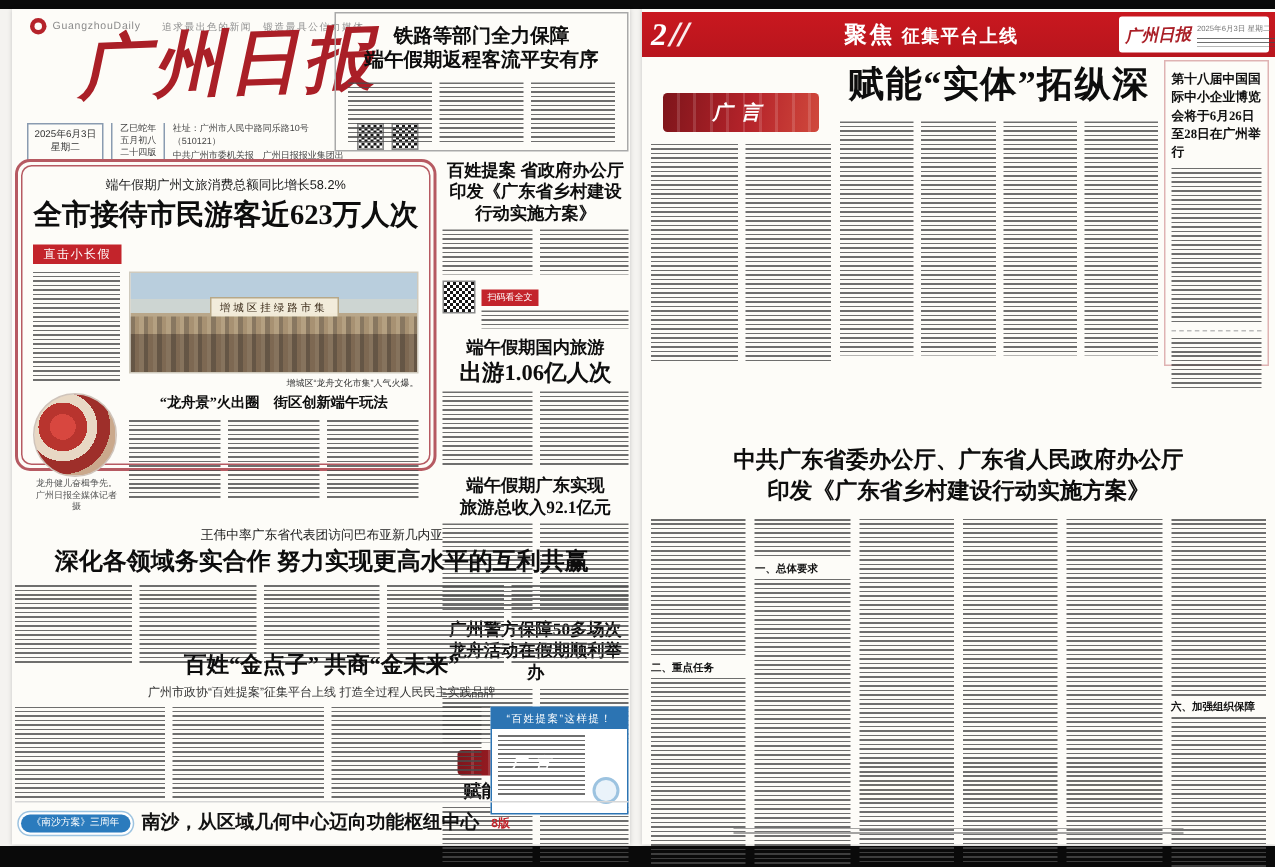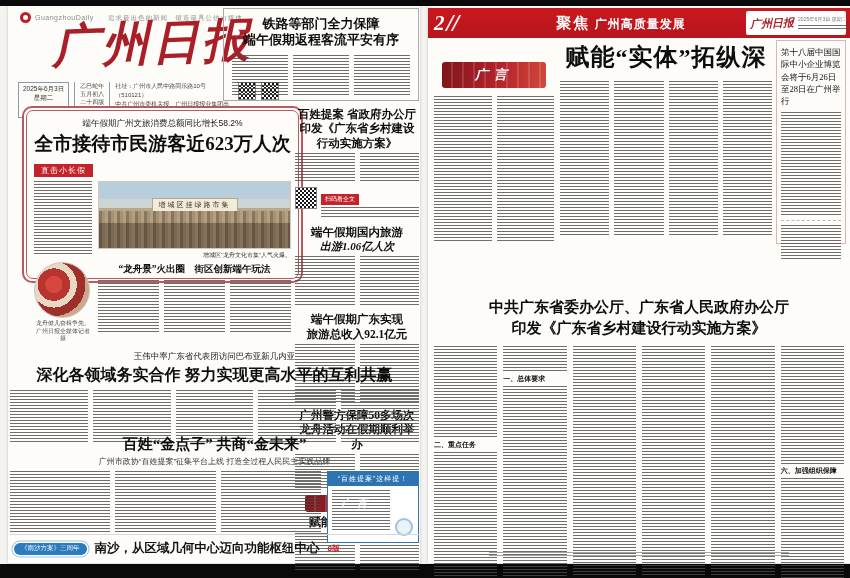--- a/index.html
+++ b/index.html
@@ -94,21 +94,21 @@
           </div>
           <div class="col">
             <div class="ft" style="height: 40px;"></div>
           </div>
           <div class="col">
             <div class="ft" style="height: 40px;"></div>
           </div>
         </div>
     </div>
 
-    <div class="redbox-outer" style="position:absolute;left:14px;top:100px;width:281px;height:177px;">
+    <div class="redbox-outer" style="position:absolute;left:2px;top:100px;width:281px;height:208px;">
       <div class="redbox-inner">
         <div style="text-align:center;font-size:8.5px;color:#1a1a1a;">端午假期广州文旅消费总额同比增长58.2%</div>
         <div class="hl" style="font-size:19px;margin:2px 0 3px;">全市接待市民游客近623万人次</div>
         <div><span class="tag">直击小长假</span></div>
         <div style="display:flex;gap:6px;margin-top:4px;">
           <div style="width:58px;">
               <div class="ft" style="height:74px;"></div>
             </div>
           <div style="flex:1;">
             <div class="photo" style="height:68px;">
@@ -154,21 +154,21 @@
         </div>
       <div style="display:flex;gap:4px;margin:4px 0 2px;align-items:flex-start;">
         <div class="qr" style="width:22px;height:22px;"></div>
         <div style="flex:1;">
           <span style="background:var(--tagred);color:#fff;font-size:6px;padding:1px 4px;display:inline-block;">扫码看全文</span>
           <div class="ft" style="height:12px;margin-top:2px;"></div>
         </div>
       </div>
 
       <div class="hl" style="font-size:11.5px;margin-top:6px;">端午假期国内旅游</div>
-      <div class="hl" style="font-size:11px;font-style:italic;">出游1.06亿人次</div>
+      <div class="hl" style="font-size:15px;">出游1.06亿人次</div>
       <div class="cols" style="margin-top:3px;">
           <div class="col">
             <div class="ft" style="height: 50px;"></div>
           </div>
           <div class="col">
             <div class="ft" style="height: 50px;"></div>
           </div>
         </div>
 
       <div class="hl" style="font-size:11.5px;margin-top:6px;">端午假期广东实现</div>
@@ -267,21 +267,21 @@
   <div class="page" style="left:428px;width:422px;">
 
     <div style="position:absolute;left:0;top:2px;width:422px;height:30px;background:linear-gradient(to bottom,#c9181f,#b8151d);display:flex;align-items:center;">
       <div style="width:52px;display:flex;align-items:center;">
         <span style="color:#fff;font-family:var(--serif);font-style:italic;font-weight:bold;font-size:21px;margin-left:6px;">2</span>
         <span class="slash"></span>
         <span class="slash"></span>
       </div>
       <div style="flex:1;text-align:center;color:#fff;">
         <span class="serif" style="font-weight:bold;font-size:15px;letter-spacing:2px;margin-left:16px;">聚焦</span>
-        <span class="serif" style="font-weight:bold;font-size:12px;letter-spacing:1px;">广州高质量发展</span>
+        <span class="serif" style="font-weight:bold;font-size:12px;letter-spacing:1px;">征集平台上线</span>
       </div>
       <div style="width:100px;height:24px;background:#fff;border-radius:2px;margin-right:4px;display:flex;align-items:center;padding:0 4px;gap:4px;">
         <span class="brush" style="font-size:11px;letter-spacing:0;white-space:nowrap;">广州日报</span>
         <span style="flex:1;">
           <span style="display:block;font-size:6px;color:#777;white-space:nowrap;transform:scale(.85);transform-origin:left;">2025年6月3日 星期二</span>
           <span class="ft" style="display:block;height:6px;margin-top:1px;"></span>
         </span>
       </div>
     </div>
 
@@ -311,21 +311,21 @@
           <div class="col">
             <div class="ft" style="height: 156px;"></div>
           </div>
           <div class="col">
             <div class="ft" style="height: 156px;"></div>
           </div>
         </div>
     </div>
 
     <div style="position:absolute;left:348px;top:34px;width:70px;height:204px;border:1px solid #dfb3b3;padding:5px 4px;">
-      <div class="serif" style="font-weight:normal;font-size:8.5px;line-height:1.45;color:#111;">第十八届中国国际中小企业博览会将于6月26日至28日在广州举行</div>
+      <div class="serif" style="font-weight:bold;font-size:8.5px;line-height:1.45;color:#111;">第十八届中国国际中小企业博览会将于6月26日至28日在广州举行</div>
       <div class="ft" style="height:104px;margin-top:4px;"></div>
       <div style="border-top:1px dashed #bbb;margin:4px 0;"></div>
       <div class="ft" style="height:34px;"></div>
     </div>
 
     <div style="position:absolute;left:6px;top:244px;width:410px;margin-top:48px;">
       <div class="hl" style="font-size:15px;">中共广东省委办公厅、广东省人民政府办公厅</div>
       <div class="hl" style="font-size:15px;margin-top:2px;">印发《广东省乡村建设行动实施方案》</div>
       <div style="display:flex;gap:6px;margin-top:8px;">
         <div class="col">

